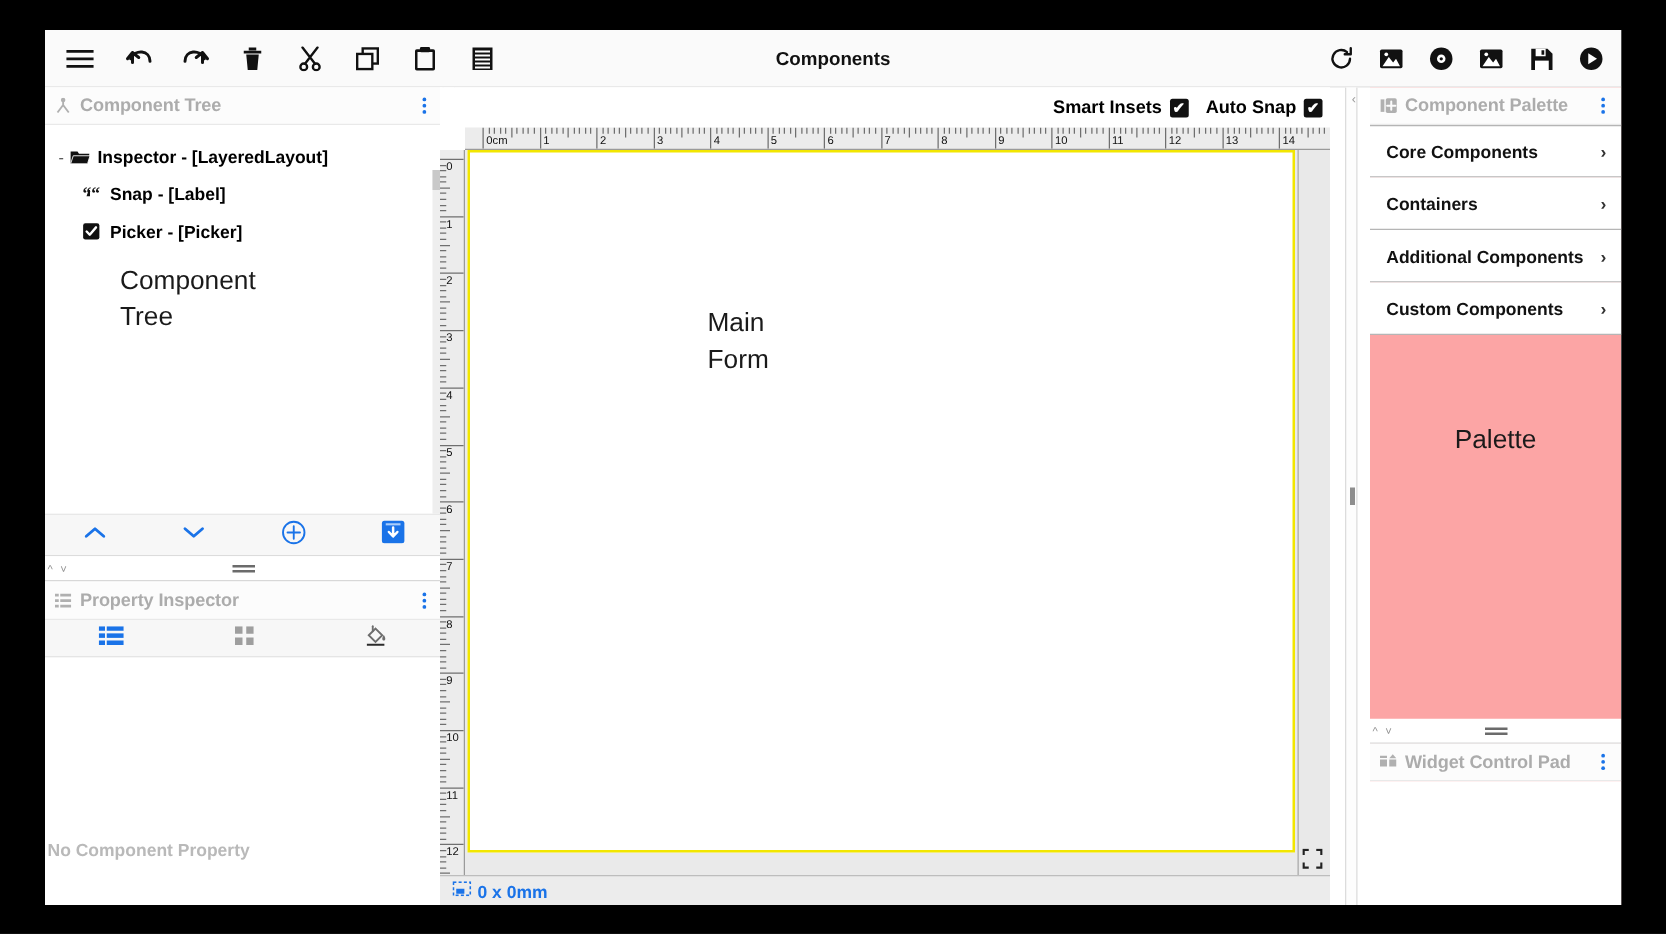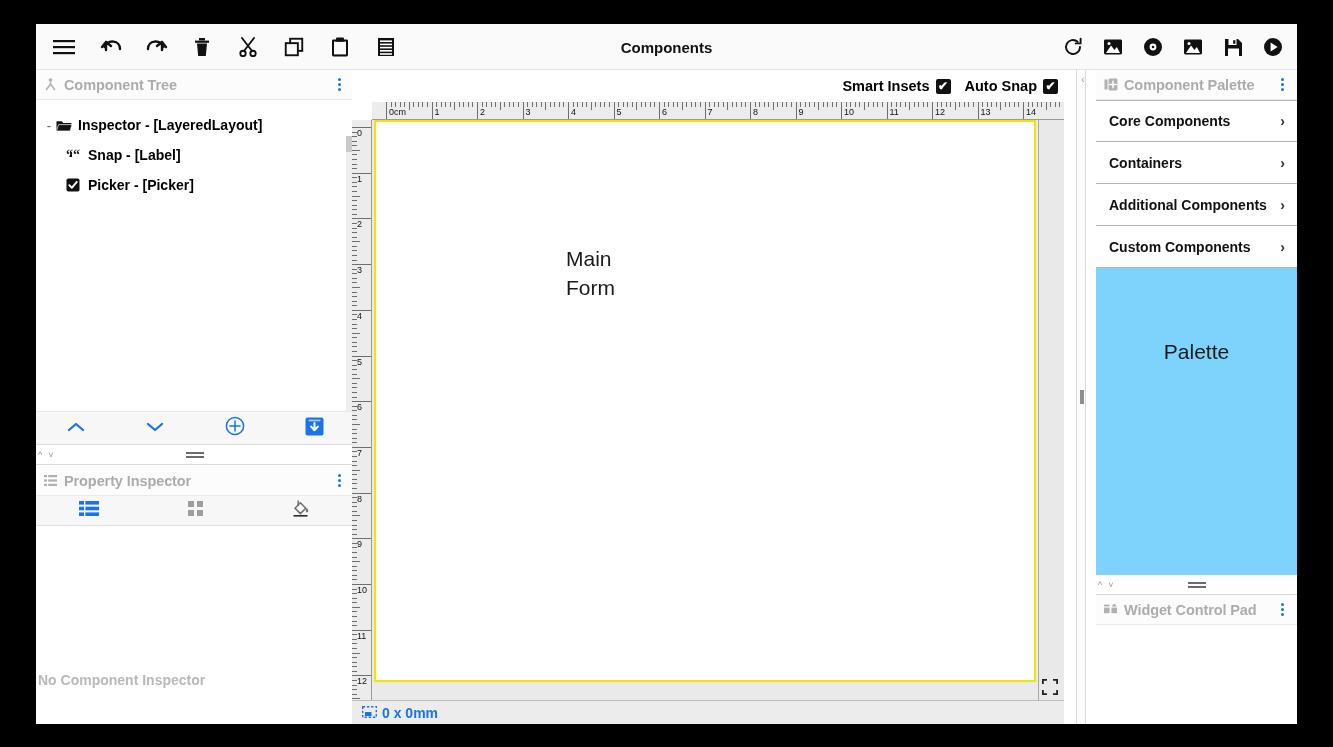--- a/index.html
+++ b/index.html
@@ -176,21 +176,21 @@
     display: flex; align-items: center; justify-content: center; cursor: pointer;
   }
   .status-bar {
     position: absolute; left: 0; bottom: 0; width: 712px; height: 24px;
     background: #ececec; border-top: 1px solid #bdbdbd;
     display: flex; align-items: center; padding-left: 10px; gap: 5px;
   }
   .status-text { font-size: 14px; font-weight: bold; color: #1a73e8; }
 
   
-  .right-col { position: absolute; right: 0; top: 0; width: 201px; height: 654px; background: #7dd3fc; }
+  .right-col { position: absolute; right: 0; top: 0; width: 201px; height: 654px; background: #fca5a5; }
   .palette-list { position: absolute; left: 0; top: 30px; width: 201px; }
   .pal-item {
     height: 42px; border-bottom: 1px solid #b5b5b5;
     display: flex; align-items: center; justify-content: space-between;
     padding: 0 12px 0 13px; cursor: pointer; background: #fff;
   }
   .pal-item:first-child { border-top: 1px solid #b5b5b5; }
   .pal-label { font-size: 14px; font-weight: bold; color: #111; }
   .pal-chev { font-size: 14px; font-weight: bold; color: #333; }
   .pal-watermark { position: absolute; left: 0; top: 270px; width: 201px; text-align: center; font-size: 21px; color: #1a1a1a; }
@@ -358,20 +358,24 @@
         <div class="tree-row child">
           <span class="tw-icon">
             <svg width="14" height="14" viewBox="0 0 14 14">
                 <rect x="0.5" y="0.5" width="13" height="13" rx="1.8" fill="#111"></rect>
                 <path d="M3.3 7.2 L5.8 9.8 L10.8 3.9" stroke="#fff" stroke-width="1.9" fill="none" stroke-linecap="round" stroke-linejoin="round"></path>
               </svg>
           </span>
           <span>Picker - [Picker]</span>
         </div>
 
+        <div class="watermark" style="left:60px; top:110px;">
+          <div>Component</div>
+          <div>Tree</div>
+        </div>
 
         <div class="tree-scroll">
             <i></i>
           </div>
       </div>
 
       <div class="tree-toolbar">
         <div class="tt-btn">
           <span>
             <svg width="18" height="12" viewBox="0 0 18 12">
@@ -464,21 +468,21 @@
                 <path d="M3 8.2 L8.4 2.8 L13.8 8.2 L8.4 13.6 Z" fill="none" stroke="#6e6e6e" stroke-width="1.5"></path>
                 <path d="M6.2 1 L6.2 5" stroke="#6e6e6e" stroke-width="1.5" stroke-linecap="round"></path>
                 <path d="M15 8 C16.6 10.2, 16.6 12.4, 15 12.4 C13.4 12.4, 13.4 10.2, 15 8 Z" fill="#6e6e6e"></path>
                 <rect x="1.5" y="15" width="14" height="1.6" fill="#2b2b2b"></rect>
               </svg>
           </span>
         </div>
       </div>
 
       <div class="pi-body">
-        <div class="no-comp">No Component Inspector</div>
+        <div class="no-comp">No Component Property</div>
       </div>
     </div>
 
     <div class="vsplit" style="left:318px;">
       <span class="vchev" style="top:4px;">‹</span>
       <span class="vchev" style="top:16px;">›</span>
       <span class="vgrip"></span>
     </div>
 
     <div class="center-col" style="left:316px;">

